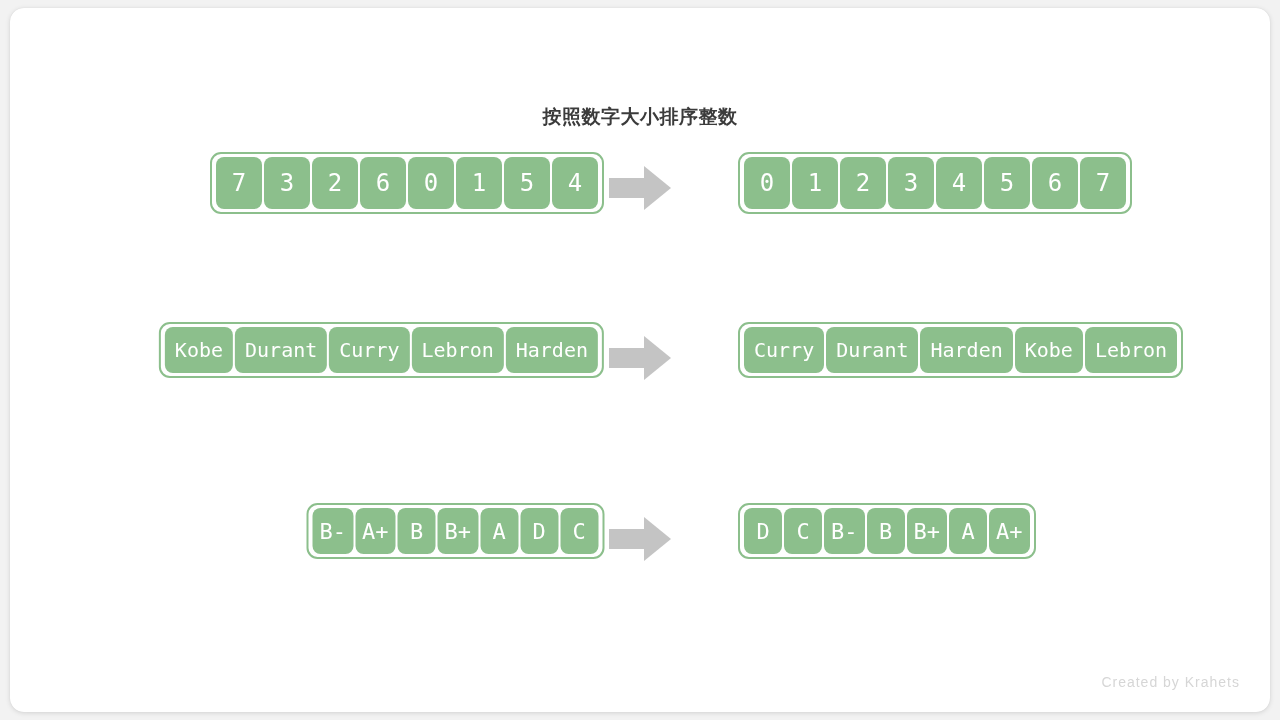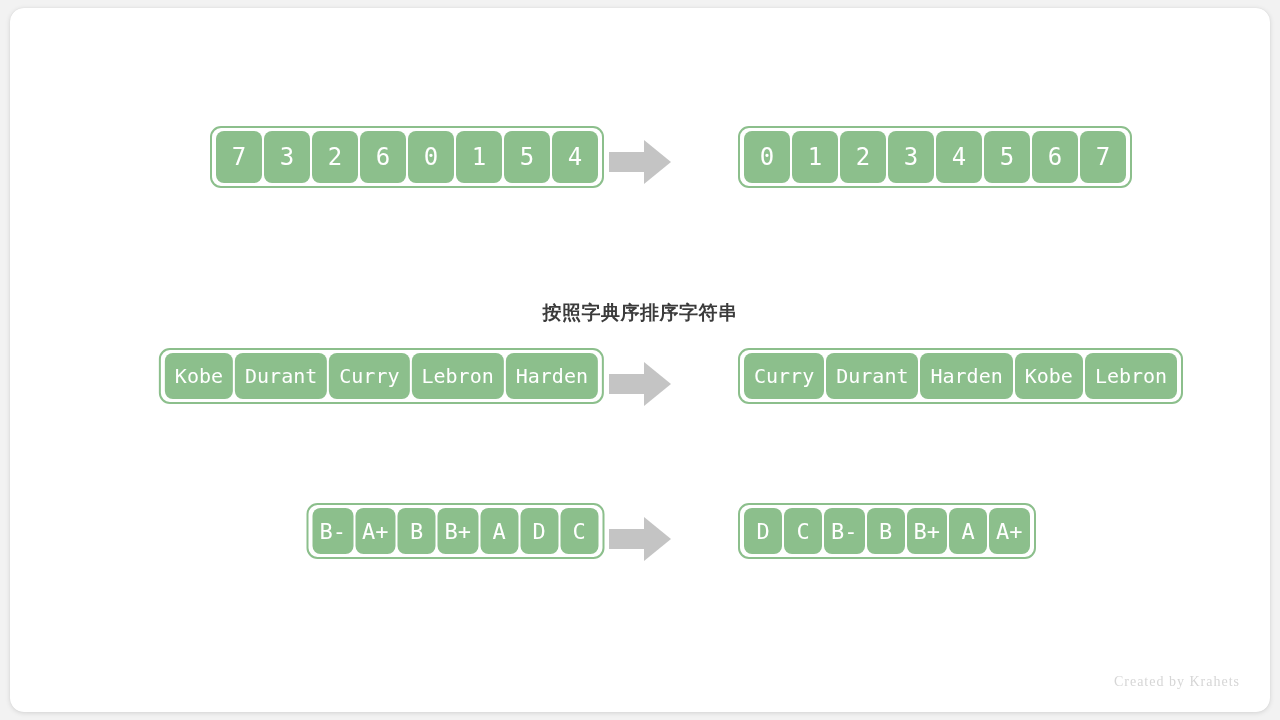--- a/index.html
+++ b/index.html
@@ -121,32 +121,33 @@
     height: 0;
     border-top: 22px solid transparent;
     border-bottom: 22px solid transparent;
     border-left: 27px solid #c4c4c4;
   }
 
   #watermark {
     position: absolute;
     right: 30px;
     bottom: 22px;
-    font-family: Liberation Serif, serif;
+    font-family: Liberation Sans, sans-serif;
     font-size: 14px;
     color: #d6d6d6;
     letter-spacing: 1px;
   }
 </style>
 </head>
 <body>
 
 <div id="card">
 
   <div class="row" id="row-0" style="top:96px;">
+    <div class="row-title">按照数字大小排序整数</div>
     <div class="row-body">
       <div class="array left num" style="left: 594px;">
           <div class="cell">7</div>
           <div class="cell">3</div>
           <div class="cell">2</div>
           <div class="cell">6</div>
           <div class="cell">0</div>
           <div class="cell">1</div>
           <div class="cell">5</div>
           <div class="cell">4</div>
@@ -162,21 +163,20 @@
           <div class="cell">3</div>
           <div class="cell">4</div>
           <div class="cell">5</div>
           <div class="cell">6</div>
           <div class="cell">7</div>
         </div>
     </div>
   </div>
 
   <div class="row" id="row-1" style="top:292px;">
-    <div class="row-title">按照字典序排序字符串</div>
     <div class="row-body">
       <div class="array left word" style="left: 594px;">
           <div class="cell">Kobe</div>
           <div class="cell">Durant</div>
           <div class="cell">Curry</div>
           <div class="cell">Lebron</div>
           <div class="cell">Harden</div>
         </div>
       <div class="arrow" style="left: 630px; top: 14px;">
         <div class="shaft"></div>

